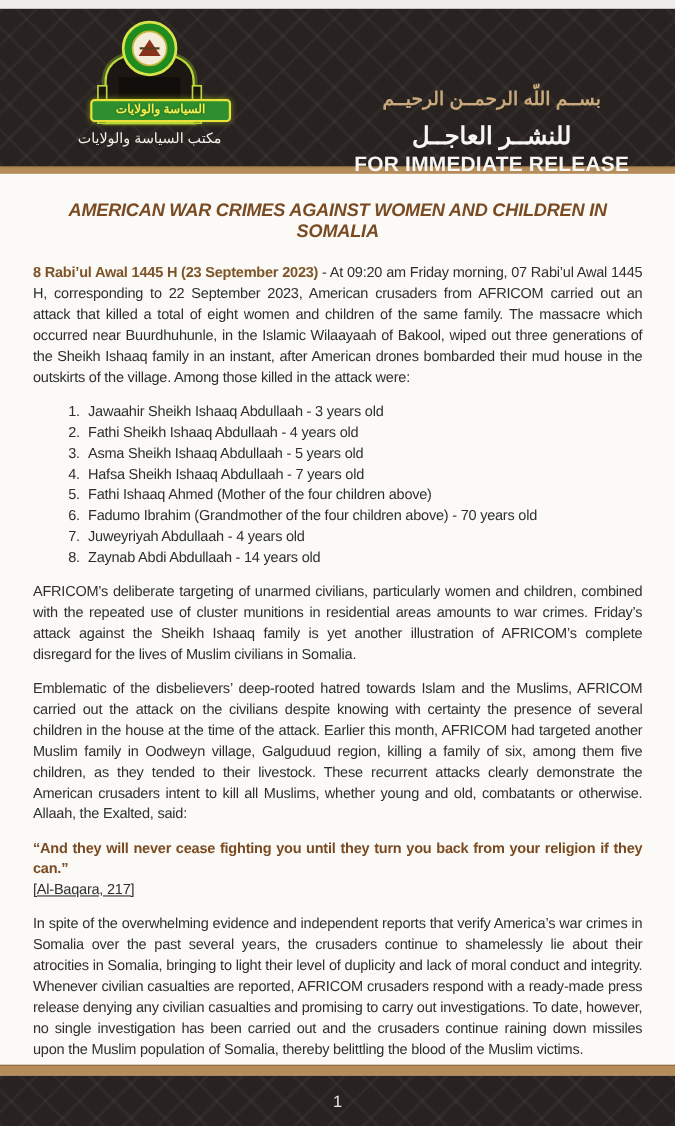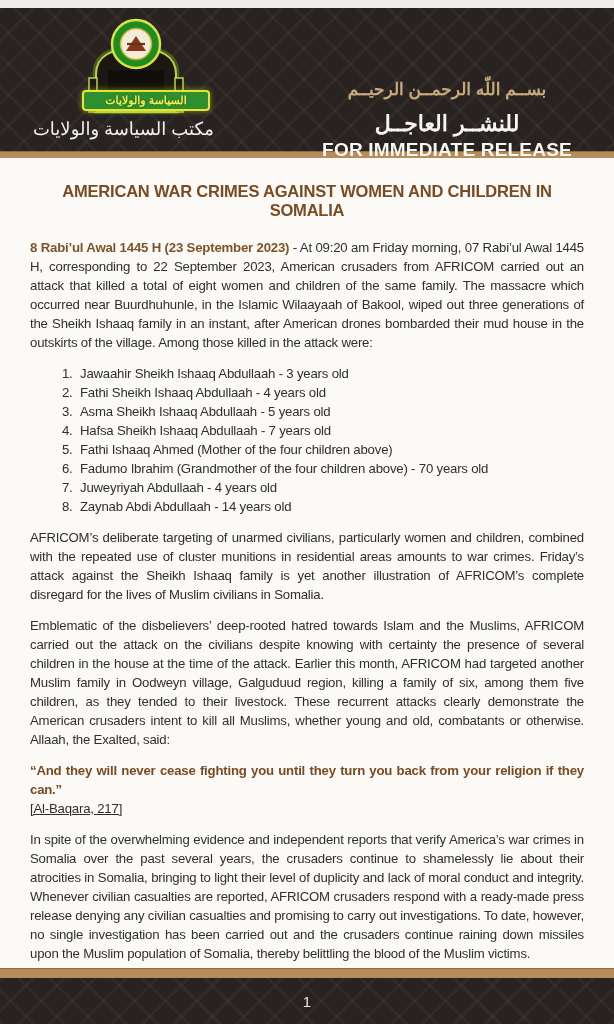--- a/index.html
+++ b/index.html
@@ -35,21 +35,21 @@
     position:absolute;left:24px;top:76px;width:128px;height:21px;
     background:#2e8f2e;border:2px solid #e8e23a;border-radius:4px;
     display:flex;align-items:center;justify-content:center;
     box-shadow:0 0 6px rgba(180,220,40,.6);
   }
   .logo-banner span{
     color:#f5ee4e;font-size:11px;font-weight:bold;direction:rtl;line-height:1;
     text-shadow:0 0 2px #1d5c1d;white-space:nowrap;
   }
   .logo-caption{
-    margin-top:4px;color:#f3f1ec;font-size:18px;direction:rtl;white-space:nowrap;
+    margin-top:4px;color:#f3f1ec;font-size:13px;direction:rtl;white-space:nowrap;
   }
   
   .header-right{position:absolute;right:32px;top:30px;width:270px;text-align:center;margin-top:41px;}
   .bismillah{
     color:var(--tan-text,#c8a97c);font-size:17px;font-weight:bold;direction:rtl;
     margin-bottom:12px;white-space:nowrap;
   }
   .release-ar{
     color:#f7f6f3;font-size:22px;font-weight:bold;direction:rtl;line-height:1.05;
     margin-bottom:4px;white-space:nowrap;
@@ -60,20 +60,21 @@
   
   .content{
     padding:20px 30px 0 30px;
     color:var(--body-text,#2f2f2f);
     font-size:13.2px;line-height:19px;letter-spacing:-0.2px;
   }
   .title{
     text-align:center;color:var(--accent-brown,#7a4b22);
     font-size:16.5px;font-weight:bold;letter-spacing:-0.2px;
     margin:4px 0 18px 0;
+    font-style:italic;
   }
   .para{text-align:justify;margin:0 0 12px 0;}
   .date-lead{color:var(--date-brown,#7d5427);font-weight:bold;}
   .victims{
     margin:0 0 12px 0;padding-left:46px;
   }
   .victims li{padding-left:4px;text-align:left;}
   .quote-block{margin:0 0 12px 0;}
   .quote-text{
     display:block;color:var(--accent-brown,#7a4b22);font-weight:bold;text-align:justify;

